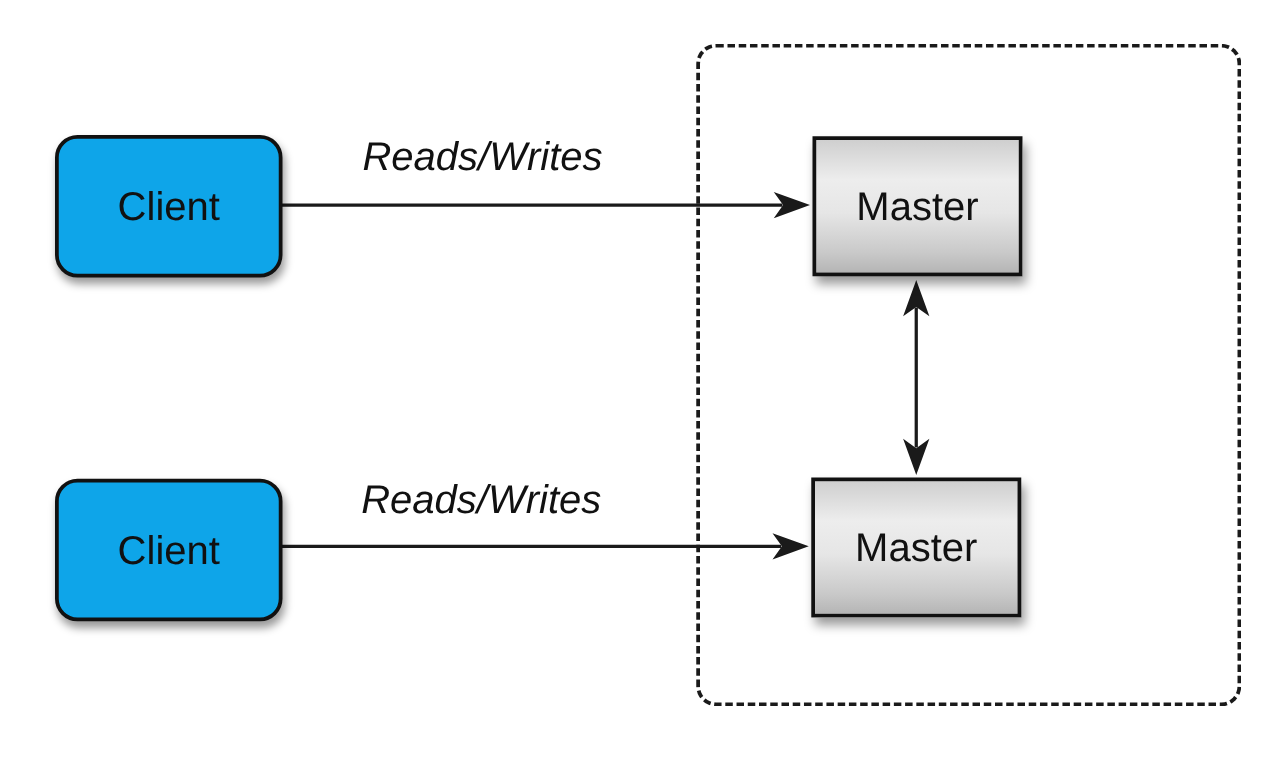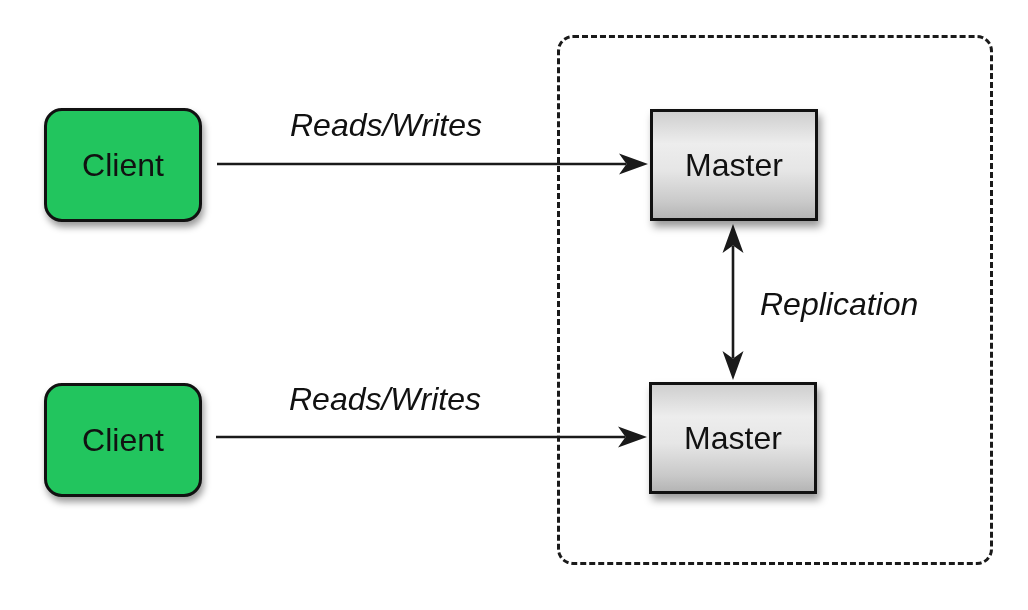--- a/index.html
+++ b/index.html
@@ -18,23 +18,23 @@
   .node {
     position: absolute;
     display: flex;
     align-items: center;
     justify-content: center;
     font-size: 32px;
     color: #111111;
     box-sizing: border-box;
   }
   .client {
-    width: 158px;
+    width: 182px;
     height: 114px;
-    background: #22c55e;
+    background: #0ea5e9;
     border: 3px solid #111111;
     border-radius: 18px;
     box-shadow: 2px 5px 7px rgba(0,0,0,0.40);
   }
   .client-1 { left: 44px; top: 108px; }
   .client-2 { left: 44px; top: 383px; }
   .master {
     width: 168px;
     height: 112px;
     background: linear-gradient(to bottom, #cfcfcf 0%, #ededed 30%, #e6e6e6 55%, #c9c9c9 85%, #b5b5b5 100%);
@@ -112,15 +112,14 @@
   </div>
 
   <div class="node master master-2">
     <span>Master</span>
   </div>
 
   <div class="edge-label label-rw-top">Reads/Writes</div>
 
   <div class="edge-label label-rw-bottom">Reads/Writes</div>
 
-  <div class="edge-label label-replication">Replication</div>
 
 </div>
 
 </body></html>

